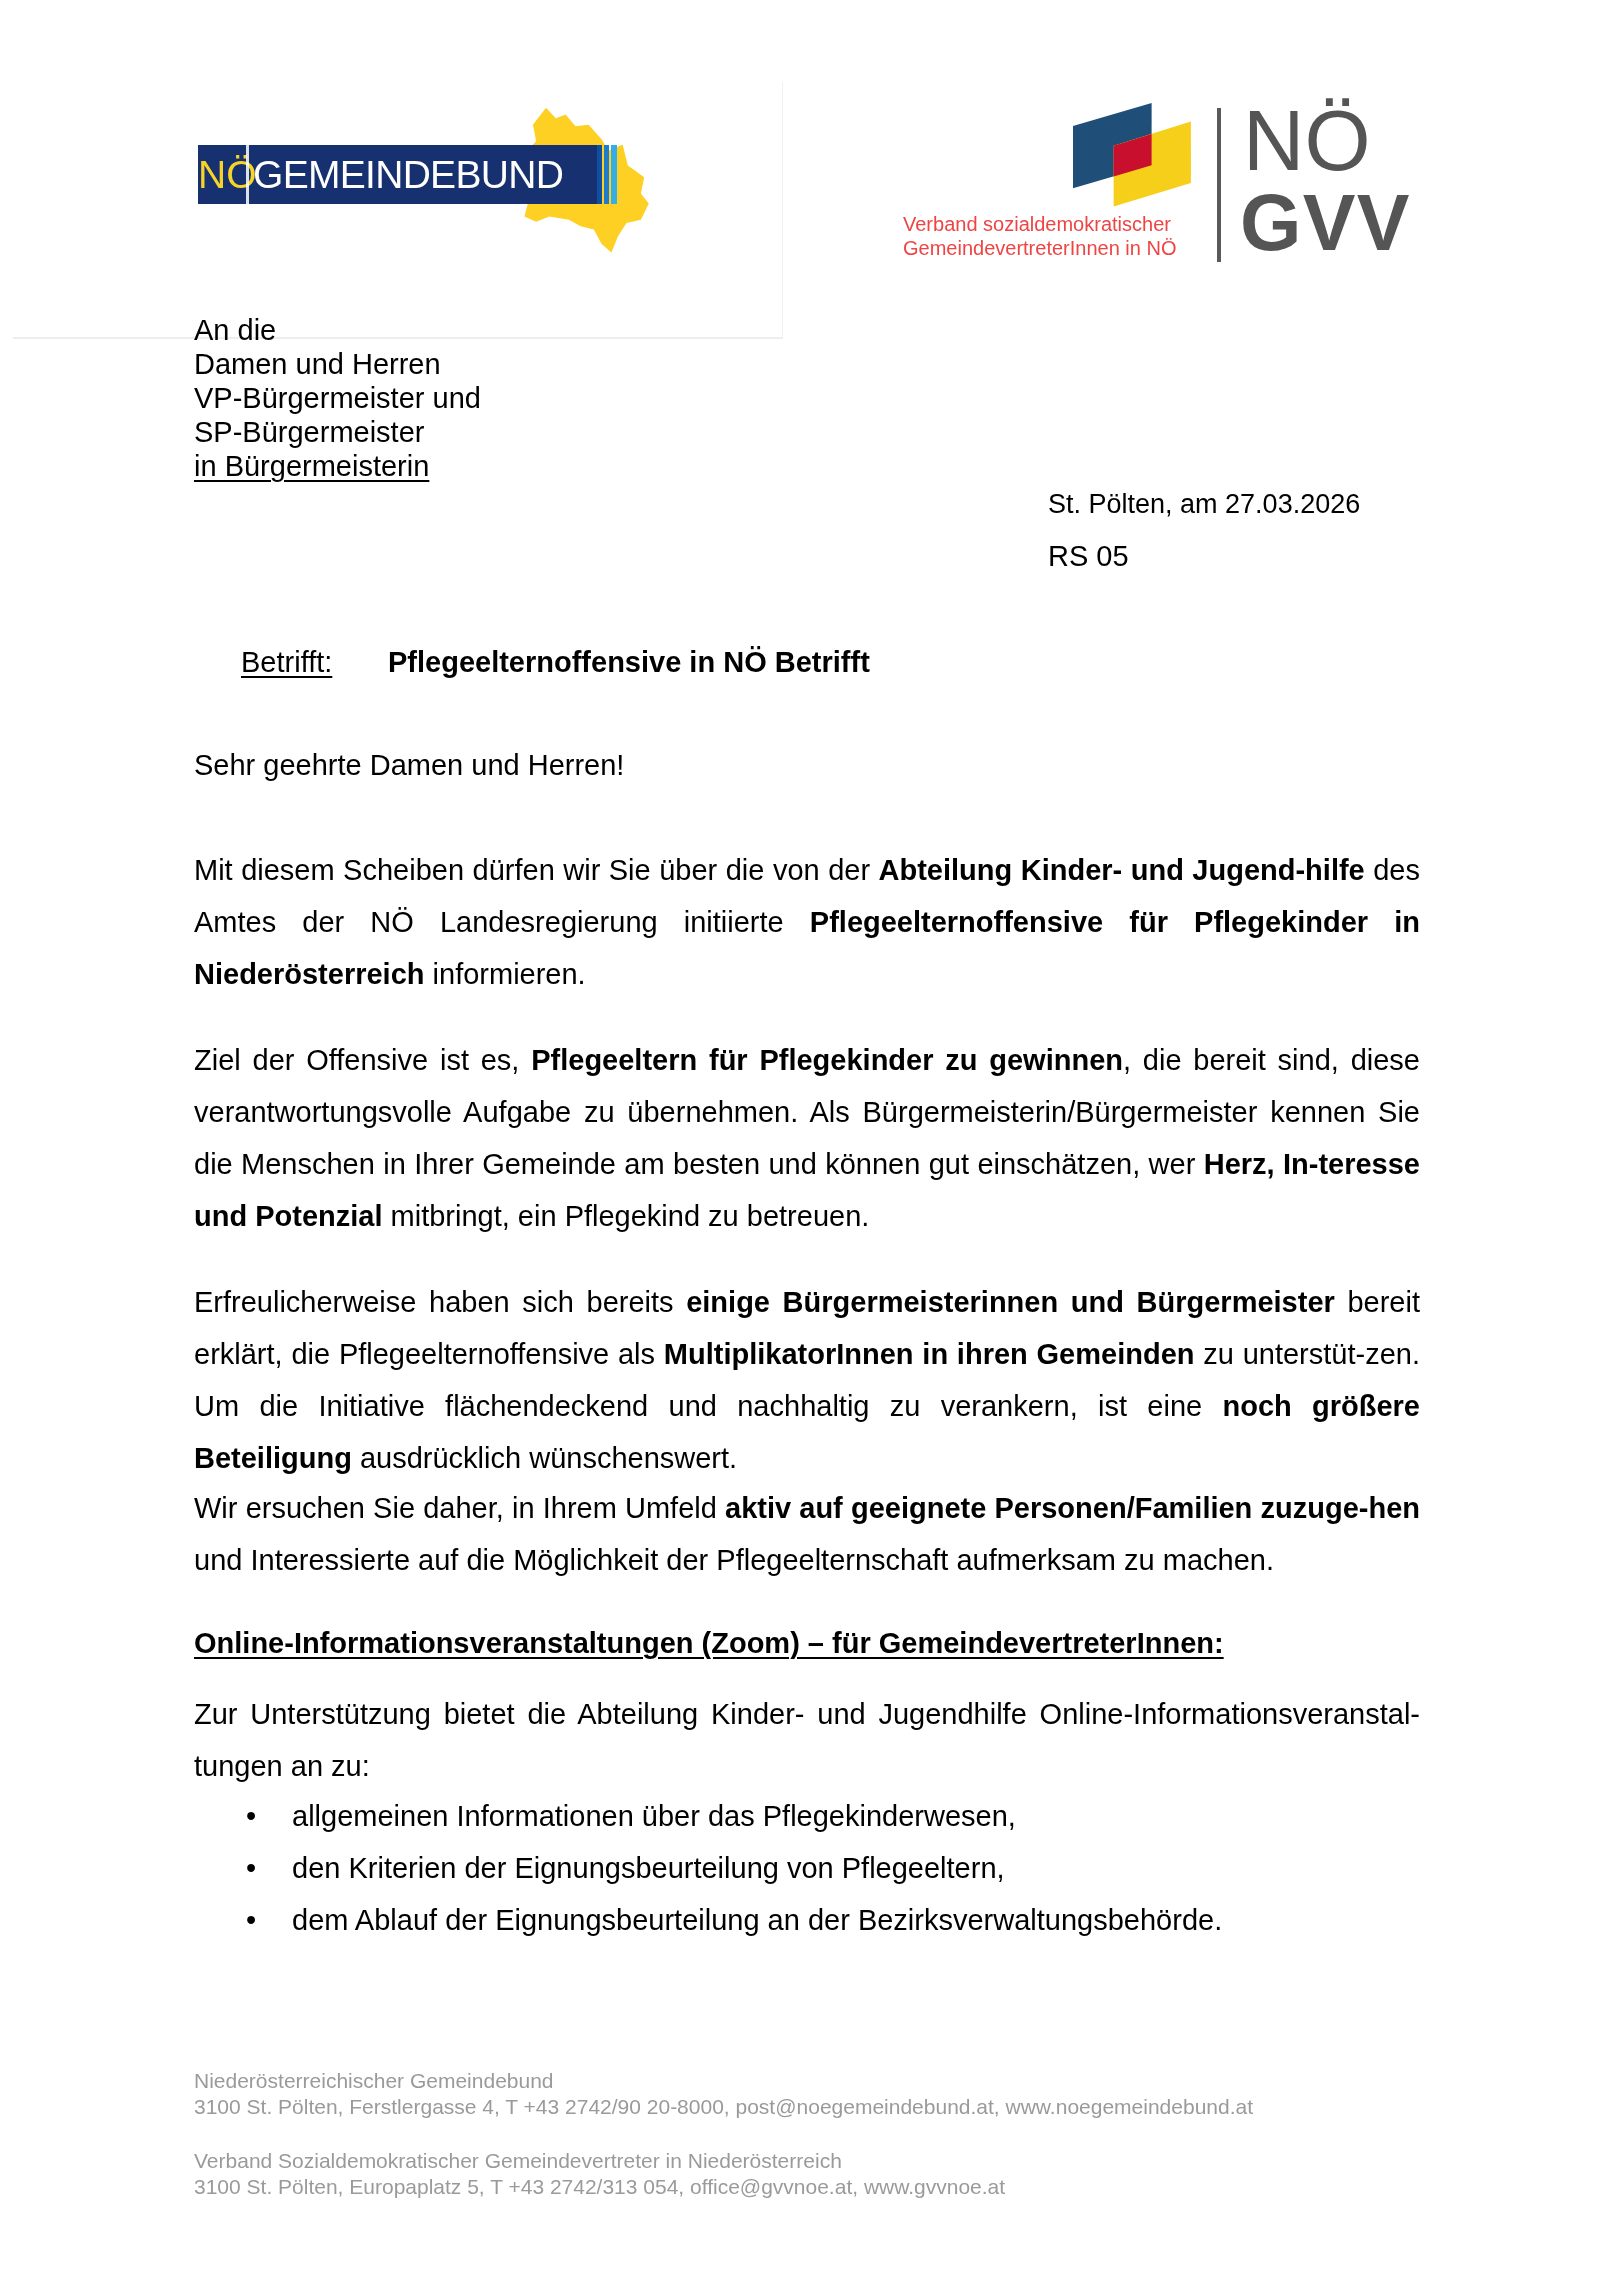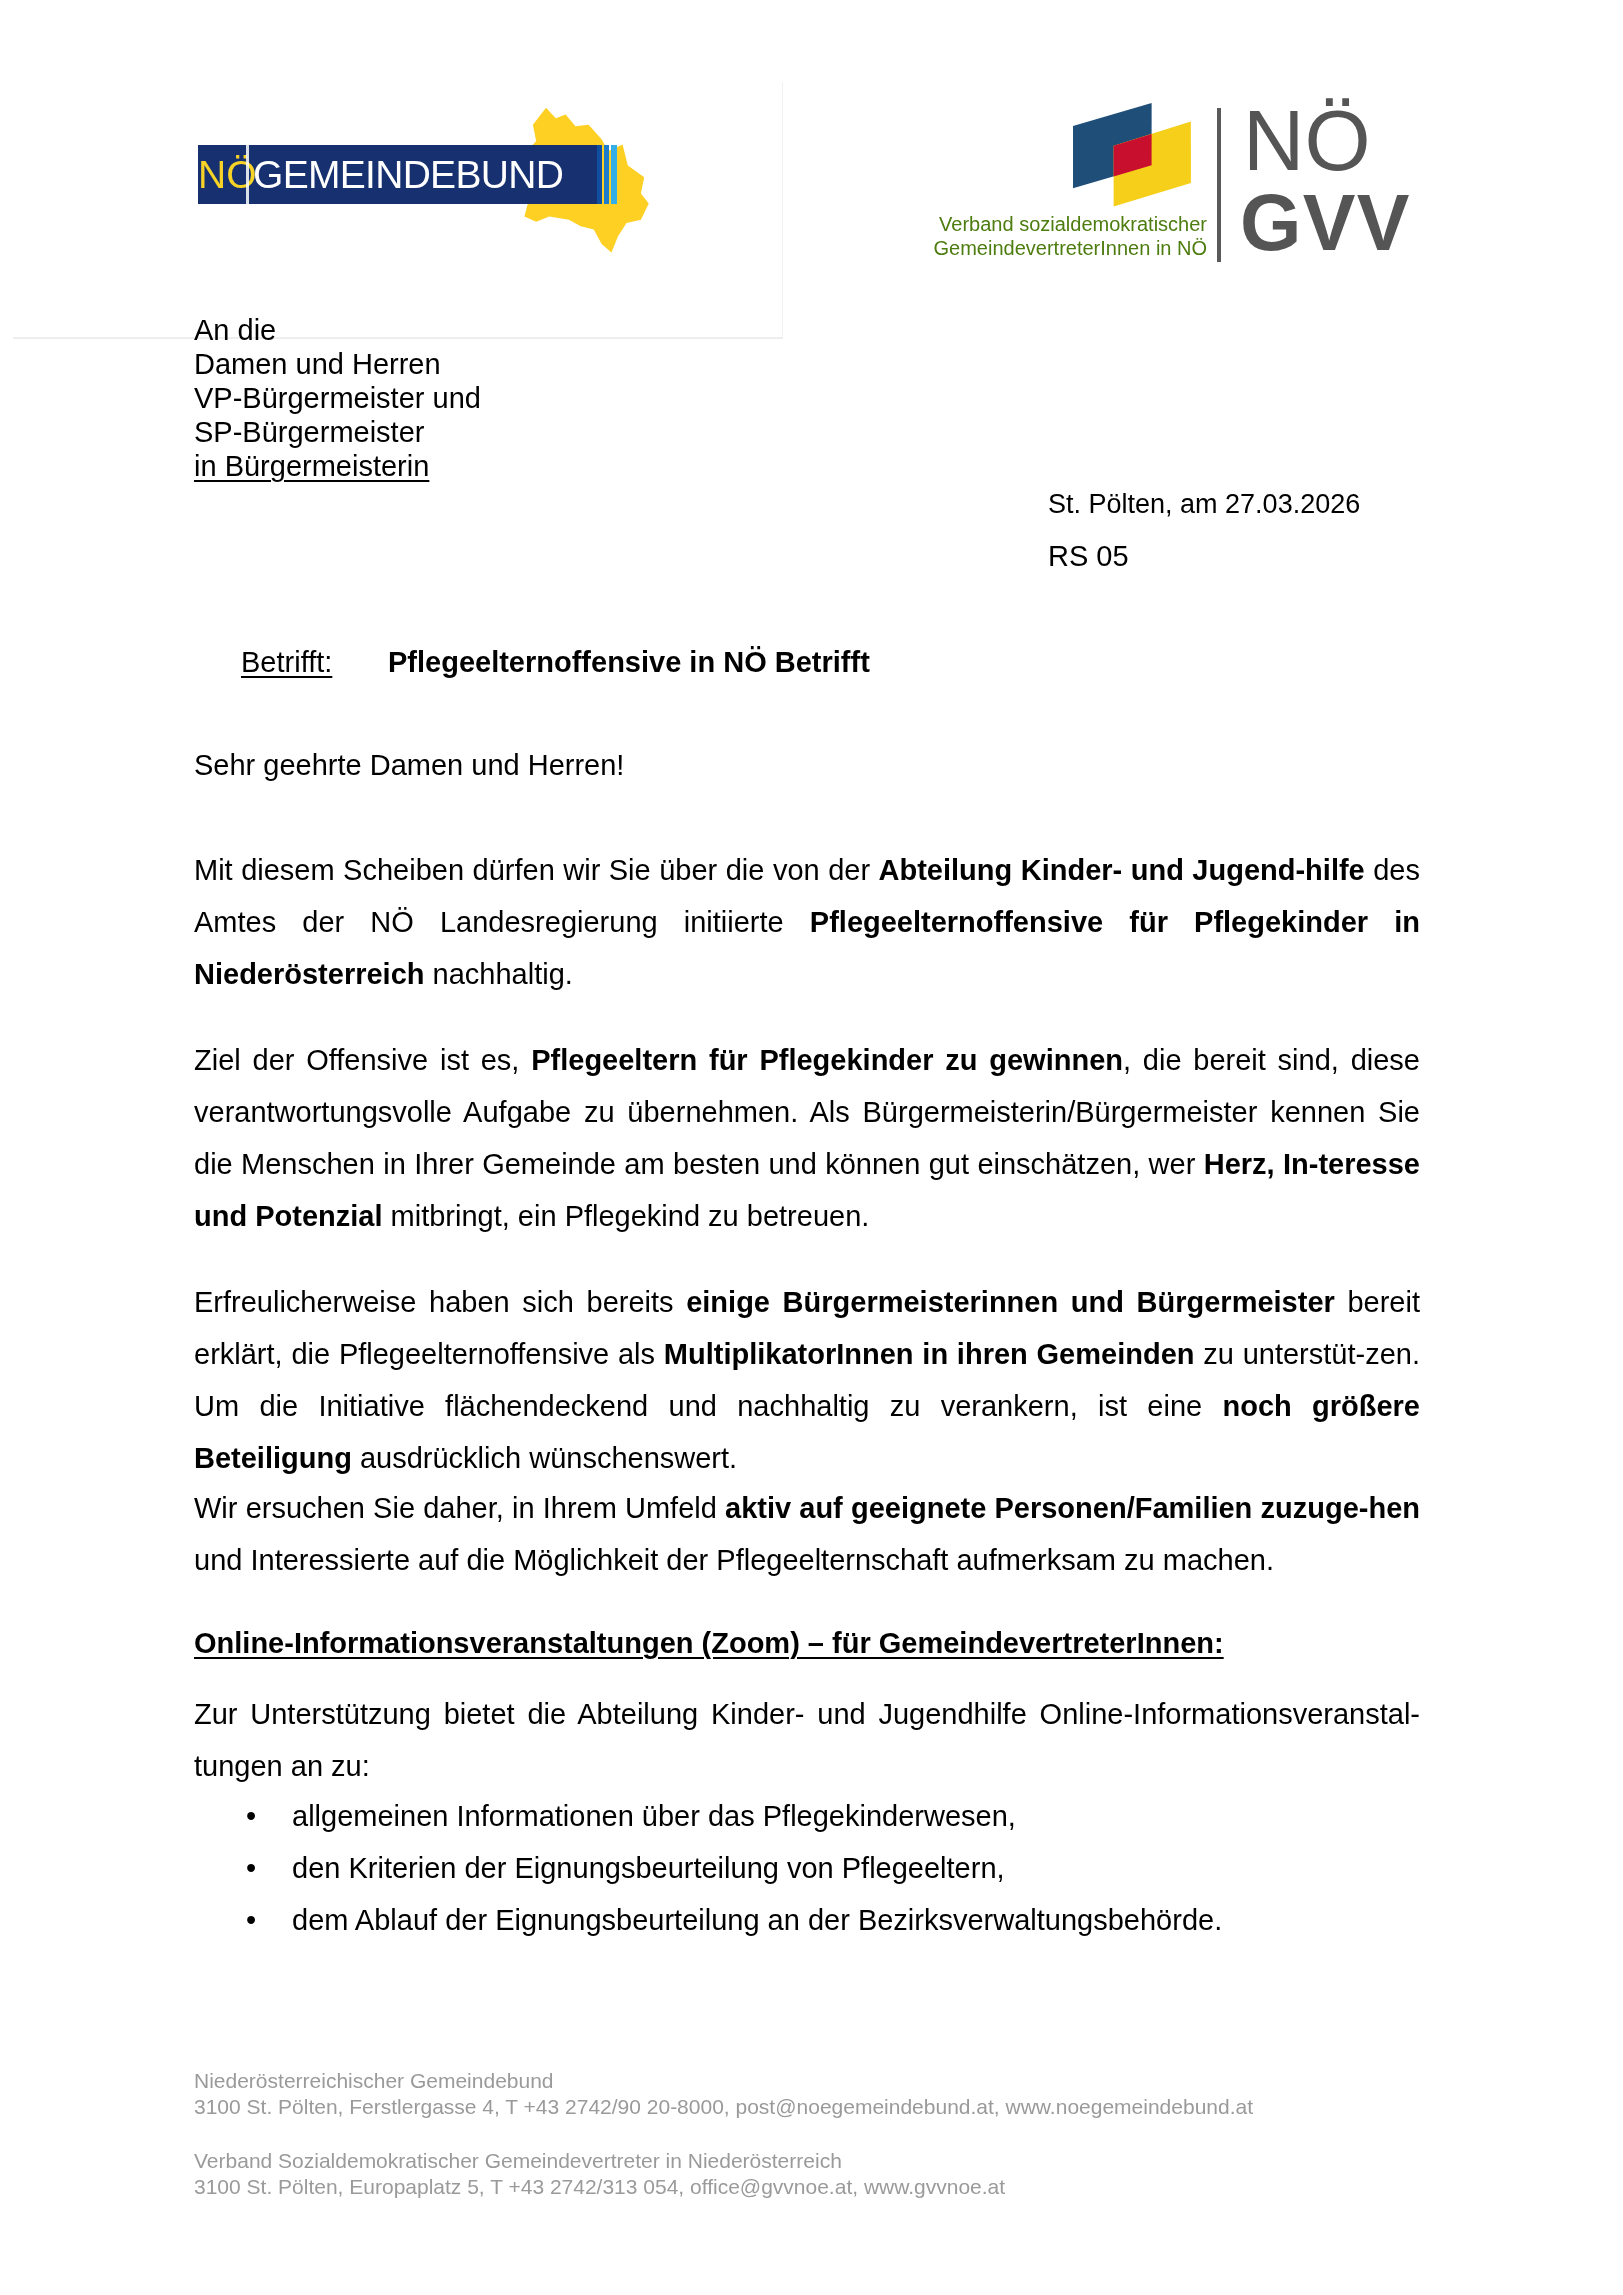--- a/index.html
+++ b/index.html
@@ -9,21 +9,21 @@
   .logo-box { position: absolute; left: 13px; top: 82px; width: 769px; height: 255px;
               border-right: 1.3px solid #f0f0f0; border-bottom: 2px solid #eeeeee; }
   .gb-bar { position: absolute; left: 198px; top: 145px; width: 399px; height: 59px; background: #17306f; }
   .gb-no { position: absolute; left: 0; top: 0; width: 47px; height: 59px; color: #f6d326;
            font-size: 39px; line-height: 59px; text-align: center; font-family: "Liberation Sans", sans-serif; }
   .gb-sep { position: absolute; left: 48px; top: 0; width: 2.6px; height: 59px; background: #ffffff; opacity: 0.85; }
   .gb-word { position: absolute; left: 55px; top: 0; height: 57px; color: #fff; font-size: 39px; line-height: 59px;
              letter-spacing: -0.7px; font-family: "Liberation Sans", sans-serif; }
   .gb-stripes { position: absolute; left: 597px; top: 145px; height: 59px; display: flex; }
   .gb-stripes span { display: block; width: 5.2px; height: 59px; margin-right: 2px; }
-  .gvv-text { position: absolute; color: #4d7c0f; font-size: 20px; line-height: 23.6px; text-align: right; }
+  .gvv-text { position: absolute; color: #ef4444; font-size: 20px; line-height: 23.6px; text-align: left; }
   .gvv-divider { position: absolute; left: 1217px; top: 108px; width: 3.9px; height: 154px; background: #5a5a5a; }
   .gvv-big { position: absolute; color: #555555; font-family: "Liberation Sans", sans-serif; }
   .addr { position: absolute; left: 194px; top: 313px; font-size: 29px; line-height: 34px; }
   .u { text-decoration: underline; text-underline-offset: 3.9px; text-decoration-thickness: 2px; }
   .para { position: absolute; left: 194px; width: 1226px; font-size: 29px; line-height: 52px; text-align: justify; }
   b { font-weight: bold; }
   .footer { position: absolute; left: 194px; color: #9a9a9a; font-size: 21px; line-height: 26px; }
   .bullet-list { position: absolute; left: 194px; top: 1790px; margin: 0; padding: 0; list-style: none; }
   .bullet-list li { position: relative; font-size: 29px; line-height: 52px; padding-left: 98px; }
   .bullet-list li .dot { position: absolute; left: 52px; top: 0; }
@@ -71,21 +71,21 @@
 
 <div class="abs" style="left:1048px; top:487px; font-size:27px; line-height:34px;">St. Pölten, am 27.03.2026</div>
 <div class="abs" style="left:1048px; top:539px; font-size:29px; line-height:34px;">RS 05</div>
 
 <div class="abs u" style="left:194px; top:645px; font-size:29px; line-height:34px;margin-left:47px;">Betrifft:</div>
 <div class="abs" style="left:388px; top:645px; font-size:29px; line-height:34px; font-weight:bold;">Pflegeelternoffensive in NÖ Betrifft</div>
 
 <div class="abs" style="left:194px; top:748px; font-size:29px; line-height:34px;">Sehr geehrte Damen und Herren!</div>
 
 <div class="para" style="top:844px;">
-  <span>Mit diesem Scheiben dürfen wir Sie über die von der </span><b>Abteilung Kinder- und Jugend-hilfe</b><span> des Amtes der NÖ Landesregierung initiierte </span><b>Pflegeelternoffensive für Pflegekinder in Niederösterreich</b><span> nachhaltig.</span>
+  <span>Mit diesem Scheiben dürfen wir Sie über die von der </span><b>Abteilung Kinder- und Jugend-hilfe</b><span> des Amtes der NÖ Landesregierung initiierte </span><b>Pflegeelternoffensive für Pflegekinder in Niederösterreich</b><span> informieren.</span>
 </div>
 
 <div class="para" style="top:1034px;">
   <span>Ziel der Offensive ist es, </span><b>Pflegeeltern für Pflegekinder zu gewinnen</b><span>, die bereit sind, diese verantwortungsvolle Aufgabe zu übernehmen. Als Bürgermeisterin/Bürgermeister kennen Sie die Menschen in Ihrer Gemeinde am besten und können gut einschätzen, wer </span><b>Herz, In-teresse und Potenzial</b><span> mitbringt, ein Pflegekind zu betreuen.</span>
 </div>
 
 <div class="para" style="top:1276px;">
   <span>Erfreulicherweise haben sich bereits </span><b>einige Bürgermeisterinnen und Bürgermeister</b><span> bereit erklärt, die Pflegeelternoffensive als </span><b>MultiplikatorInnen in ihren Gemeinden</b><span> zu unterstüt-zen. Um die Initiative flächendeckend und nachhaltig zu verankern, ist eine </span><b>noch größere Beteiligung</b><span> ausdrücklich wünschenswert.</span>
 </div>
 

